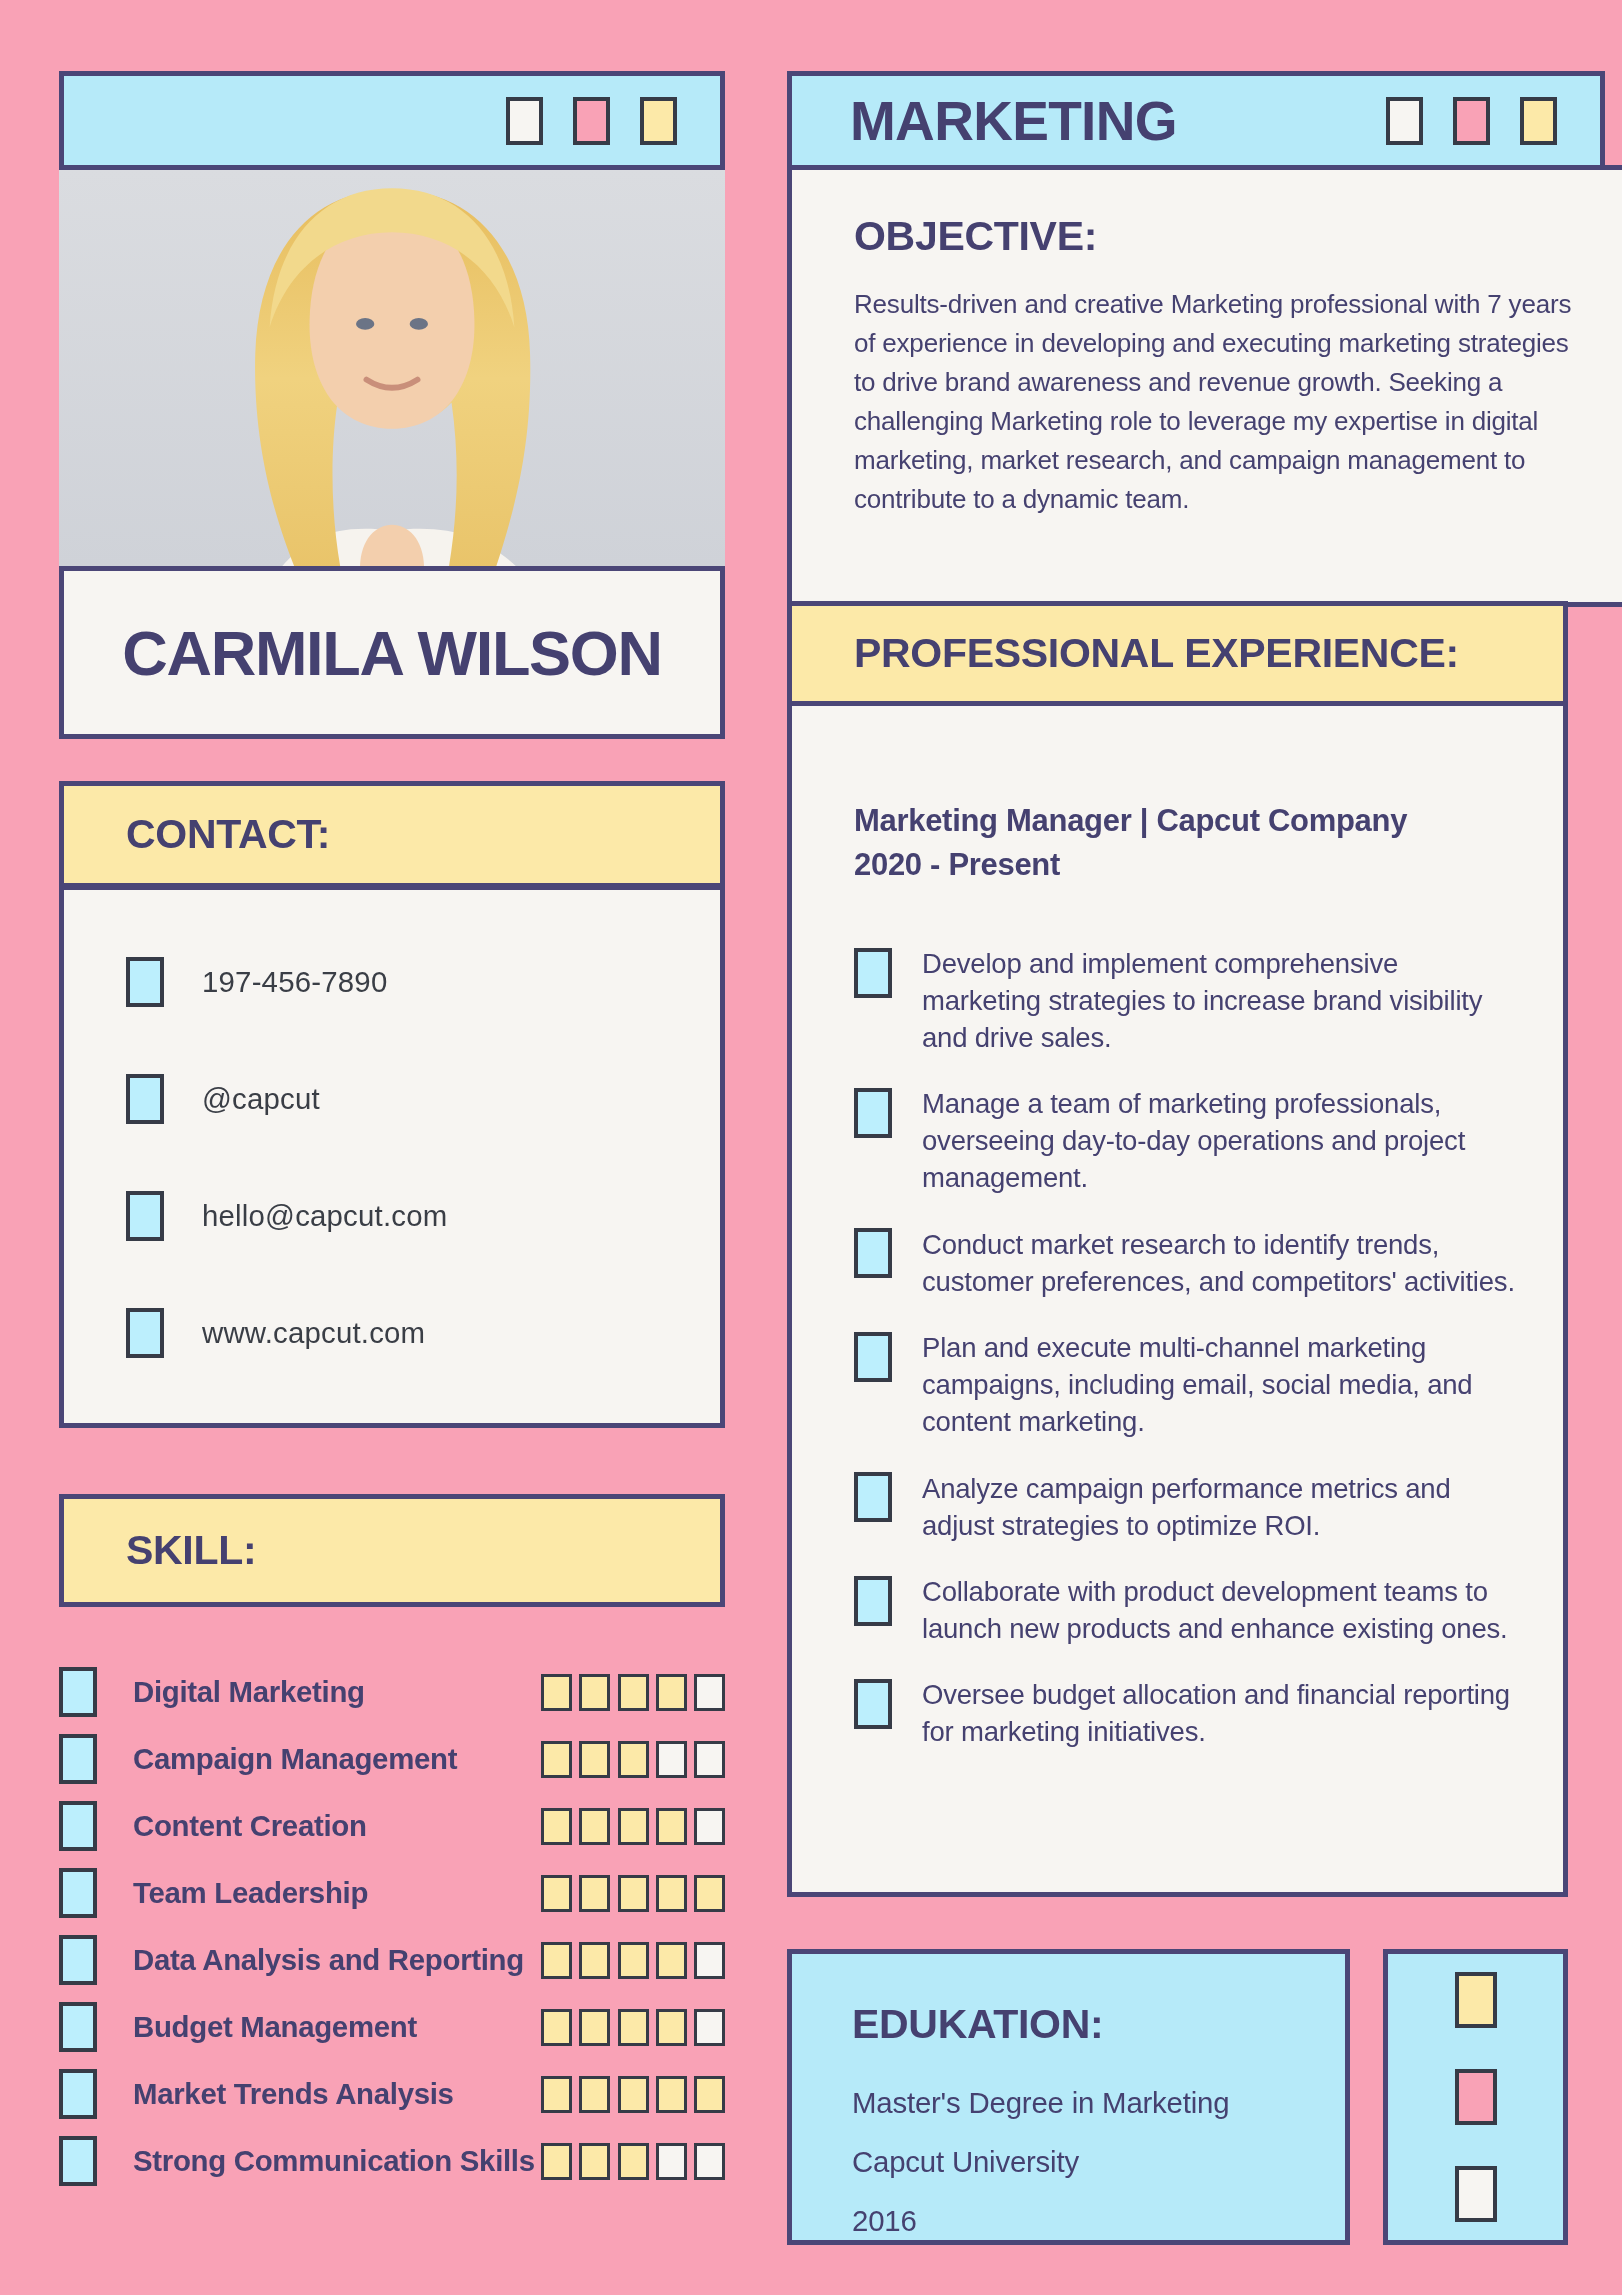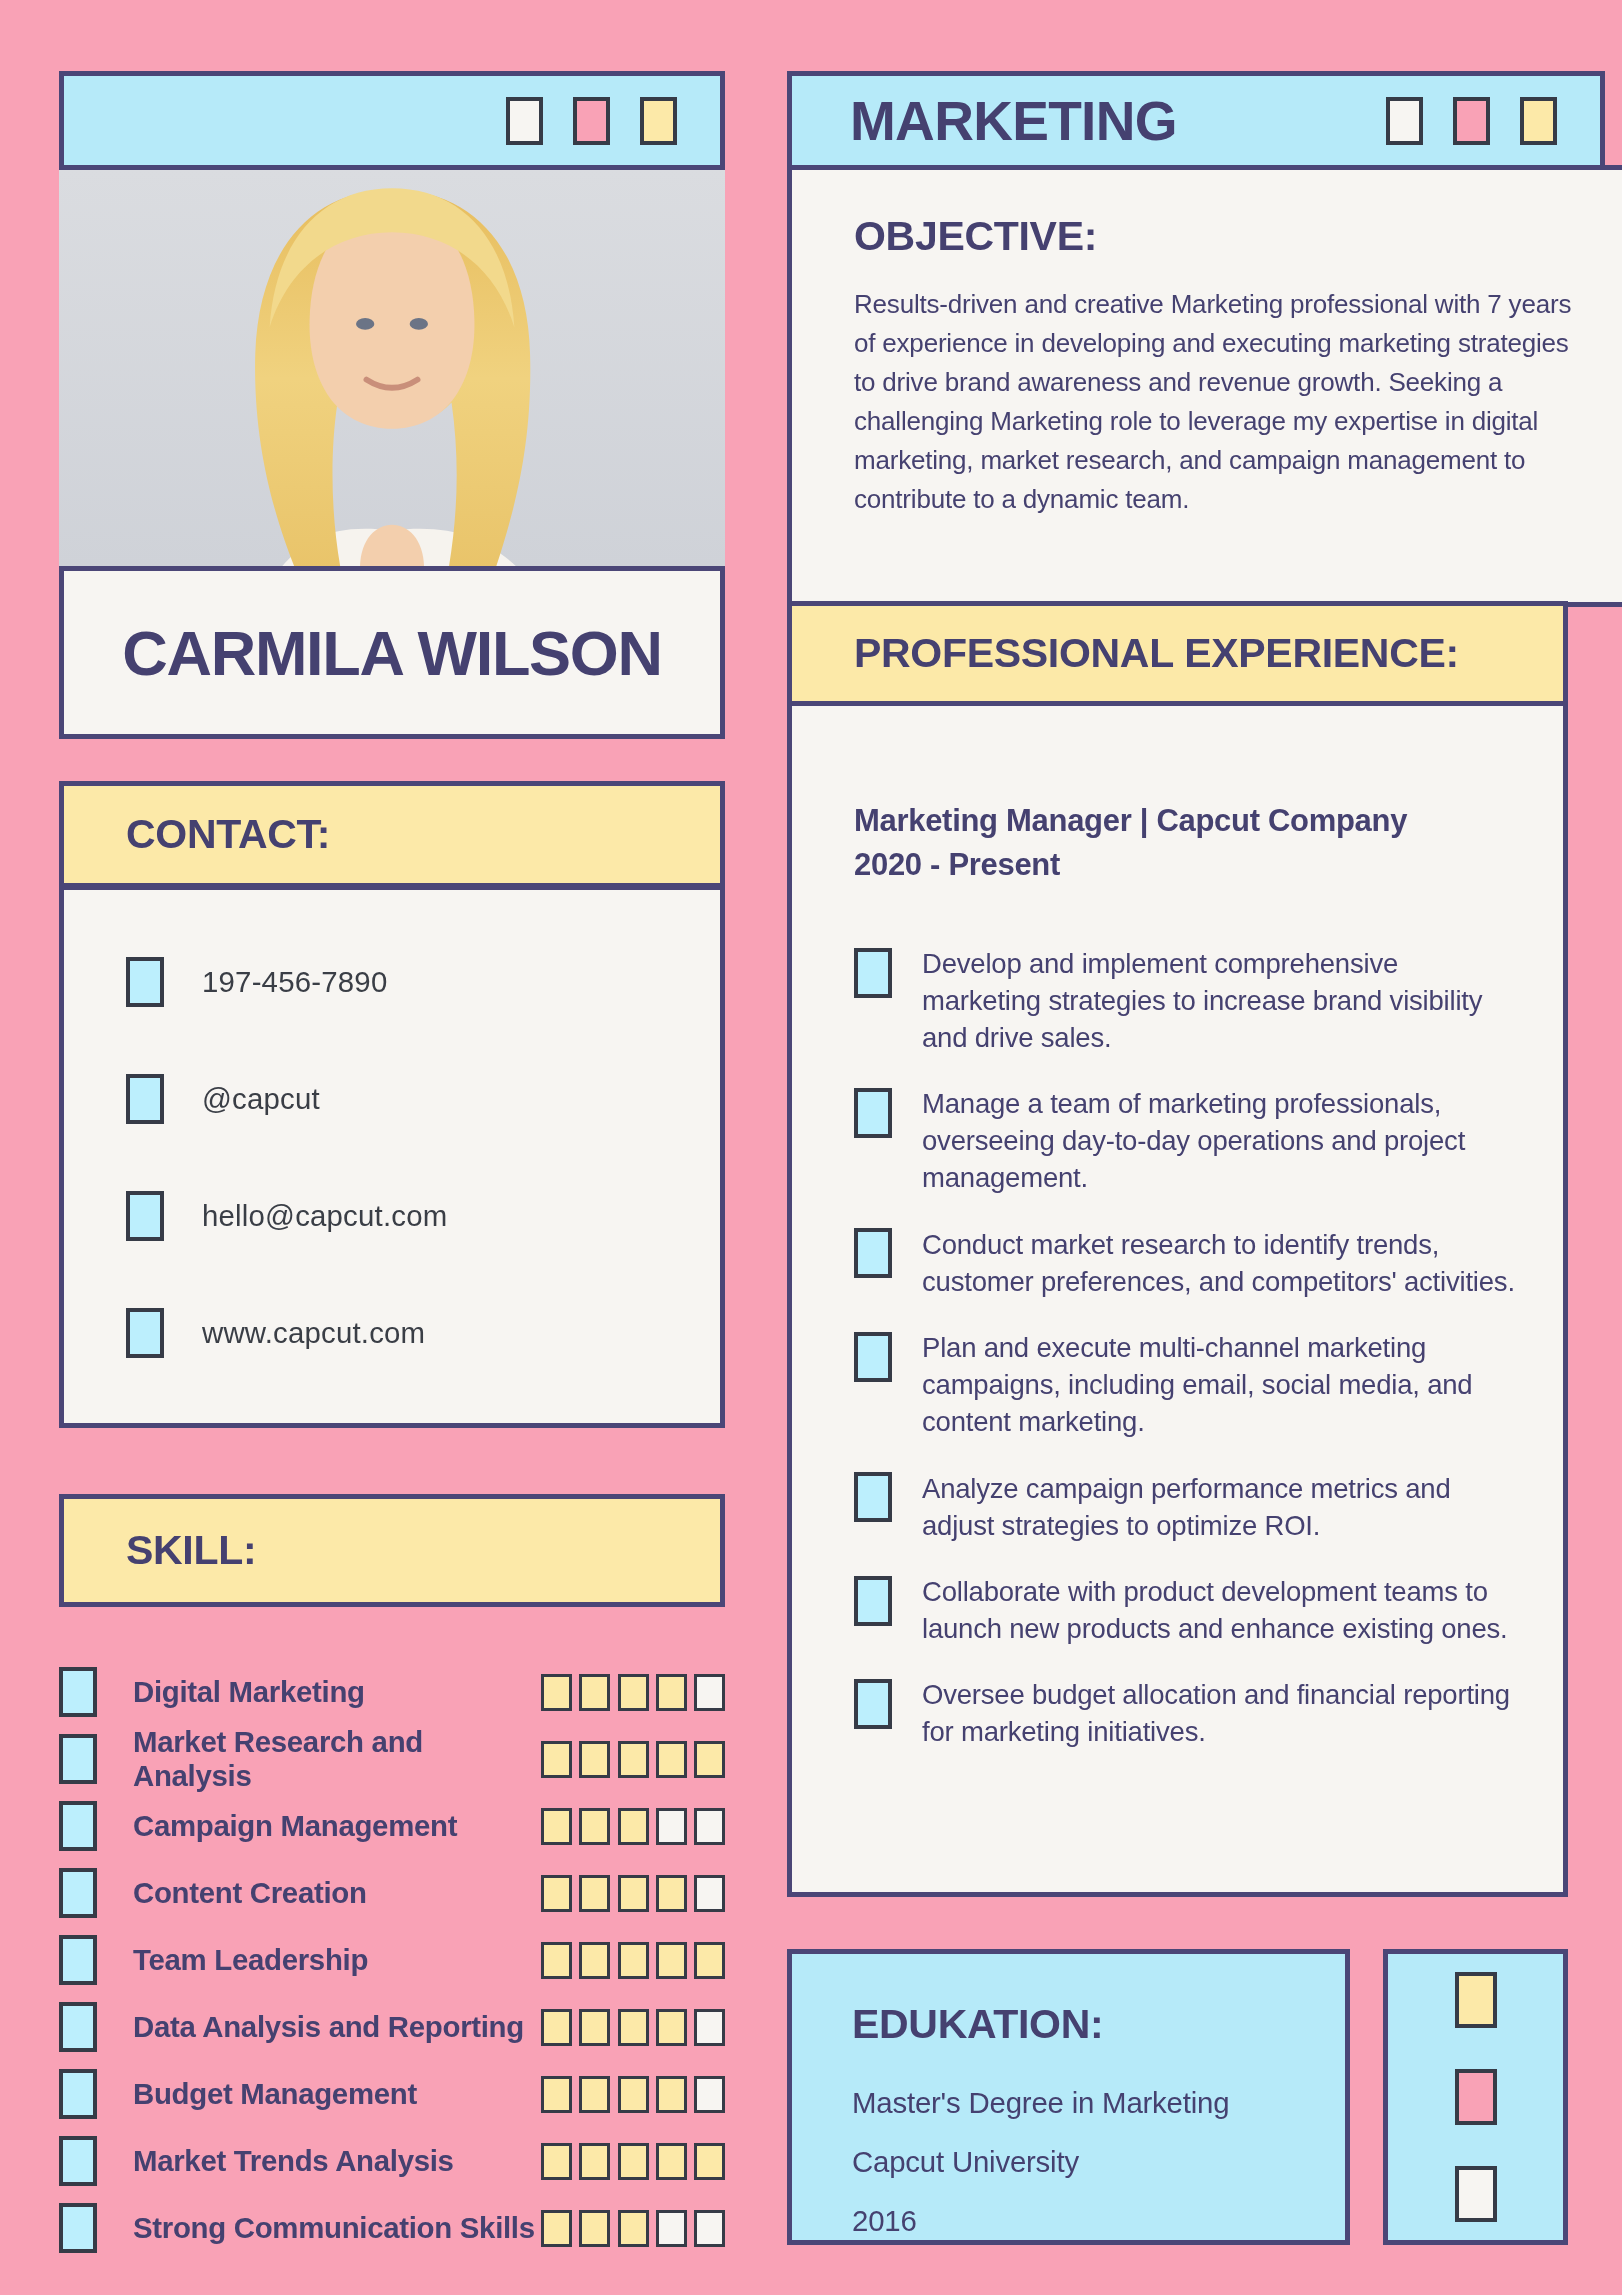--- a/index.html
+++ b/index.html
@@ -129,31 +129,20 @@
     <span class="ratings">
           <span class="rate filled"></span>
           <span class="rate filled"></span>
           <span class="rate filled"></span>
           <span class="rate filled"></span>
           <span class="rate"></span>
         </span>
   </div>
       <div class="skill-row">
     <span class="sq"></span>
-    <span class="skill-label">Market Research and Analysis</span>
-    <span class="ratings">
-          <span class="rate filled"></span>
-          <span class="rate filled"></span>
-          <span class="rate filled"></span>
-          <span class="rate filled"></span>
-          <span class="rate filled"></span>
-        </span>
-  </div>
-      <div class="skill-row">
-    <span class="sq"></span>
     <span class="skill-label">Campaign Management</span>
     <span class="ratings">
           <span class="rate filled"></span>
           <span class="rate filled"></span>
           <span class="rate filled"></span>
           <span class="rate"></span>
           <span class="rate"></span>
         </span>
   </div>
       <div class="skill-row">

